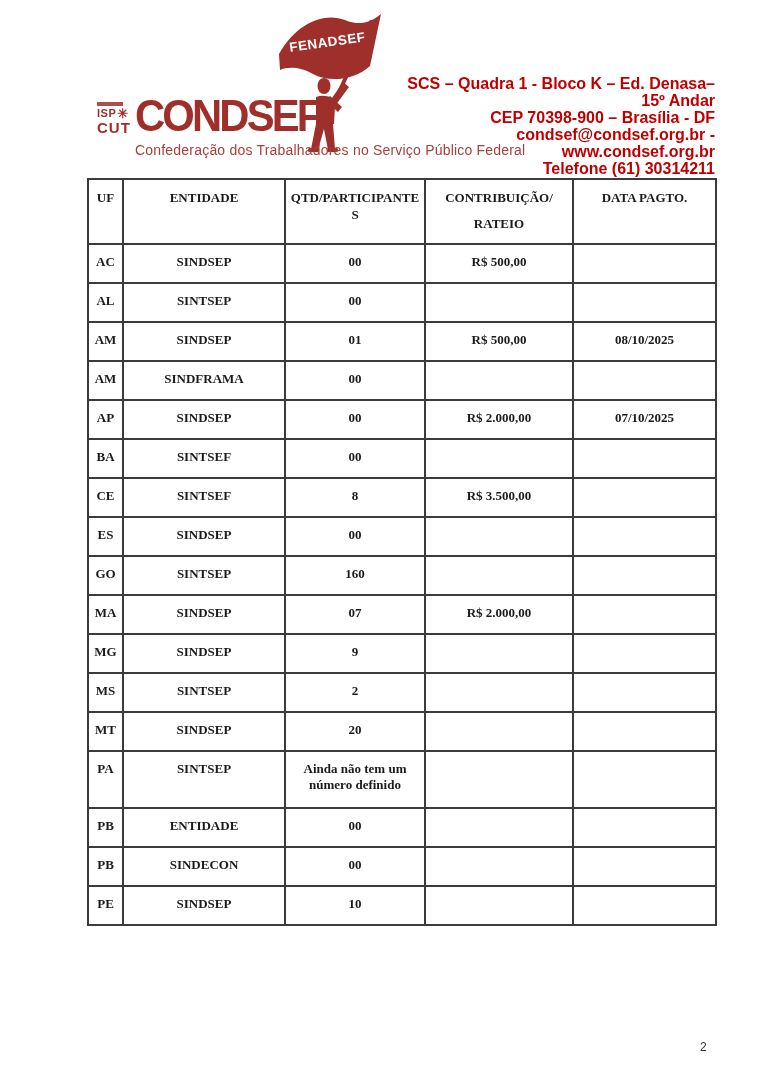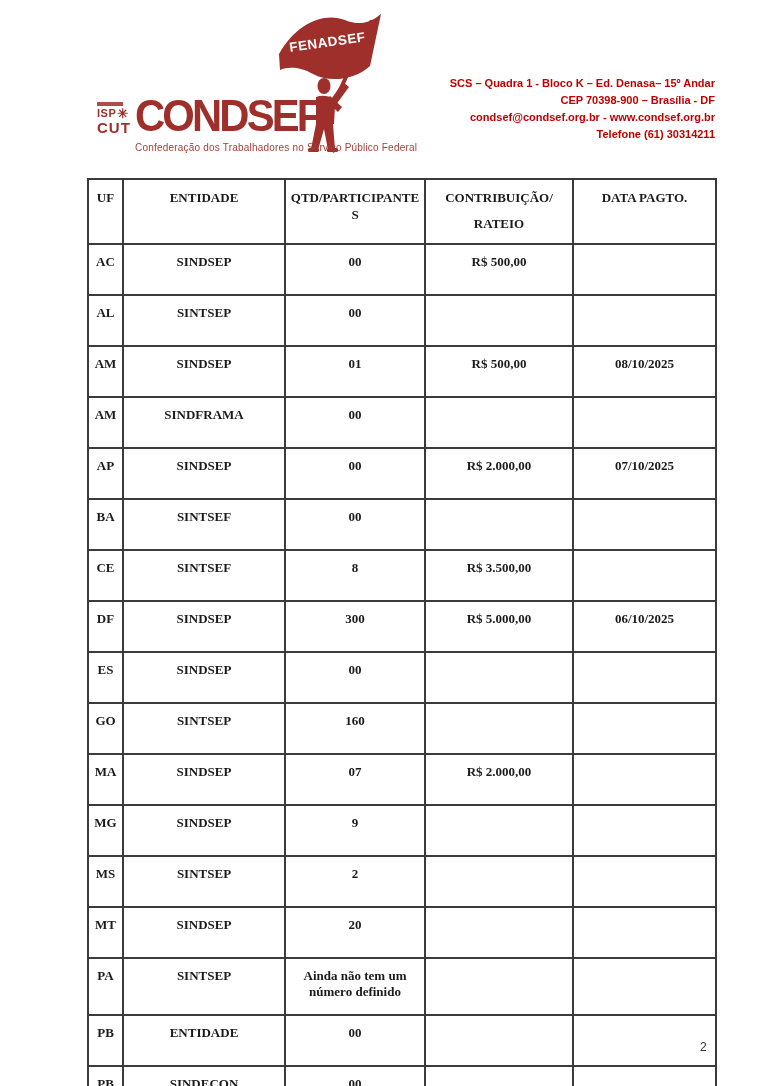--- a/index.html
+++ b/index.html
@@ -30,28 +30,28 @@
   .condsef-word {
     position: absolute; left: 40px; top: 86px;
     font-family: "Liberation Sans", sans-serif;
     font-weight: 900; font-size: 44px; line-height: 1;
     letter-spacing: -3px; color: #9f2f2a;
     transform: scaleX(.95); transform-origin: left top;
   }
   .logo-tagline {
     position: absolute; left: 40px; top: 134px;
     font-family: "Liberation Sans", sans-serif;
-    font-size: 10px; color: #a6403b; white-space: nowrap; letter-spacing: .2px;
+    font-size: 14px; color: #a6403b; white-space: nowrap; letter-spacing: .2px;
   }
 
   .address-block {
     position: absolute; left: 390px; top: 75px; width: 325px;
     text-align: right;
     font-family: "Liberation Sans", sans-serif;
-    font-weight: 700; font-size: 11px; line-height: 17px;
+    font-weight: 700; font-size: 16px; line-height: 17px;
     color: #c00000;
   }
 
   
   table.doc-table {
     position: absolute; left: 87px; top: 178px;
     border-collapse: collapse; table-layout: fixed;
     width: 628px;
     font-family: "Liberation Serif", serif;
     color: #1b1b1b;
@@ -59,21 +59,21 @@
   .doc-table th, .doc-table td {
     border: 2px solid #3b3b3b;
     vertical-align: top;
     text-align: center;
     font-weight: 700;
     font-size: 13px;
     padding: 9px 4px 4px 4px;
     overflow: hidden;
   }
   .doc-table thead tr { height: 65px; border-radius: 27px; }
-  .doc-table tbody tr { height: 51px; }
+  .doc-table tbody tr { height: 39px; }
   .doc-table tbody tr.tall { height: 57px; }
   .h-line { display: block; line-height: 17px; }
   .col-contrib .h-line2:not(:empty) { margin-top: 9px; text-align: center; }
   .c-qtd { padding-left: 6px; padding-right: 6px; line-height: 16px; }
 
   .page-number {
     position: absolute; left: 700px; top: 1040px;
     font-family: "Liberation Sans", sans-serif;
     font-size: 12px; color: #303030;
   }
@@ -202,27 +202,20 @@
       <td class="c-dat"></td>
     </tr>
         <tr>
       <td class="c-uf">CE</td>
       <td class="c-ent">SINTSEF</td>
       <td class="c-qtd">8</td>
       <td class="c-con">R$ 3.500,00</td>
       <td class="c-dat"></td>
     </tr>
         <tr>
-      <td class="c-uf">DF</td>
-      <td class="c-ent">SINDSEP</td>
-      <td class="c-qtd">300</td>
-      <td class="c-con">R$ 5.000,00</td>
-      <td class="c-dat">06/10/2025</td>
-    </tr>
-        <tr>
       <td class="c-uf">ES</td>
       <td class="c-ent">SINDSEP</td>
       <td class="c-qtd">00</td>
       <td class="c-con"></td>
       <td class="c-dat"></td>
     </tr>
         <tr>
       <td class="c-uf">GO</td>
       <td class="c-ent">SINTSEP</td>
       <td class="c-qtd">160</td>

